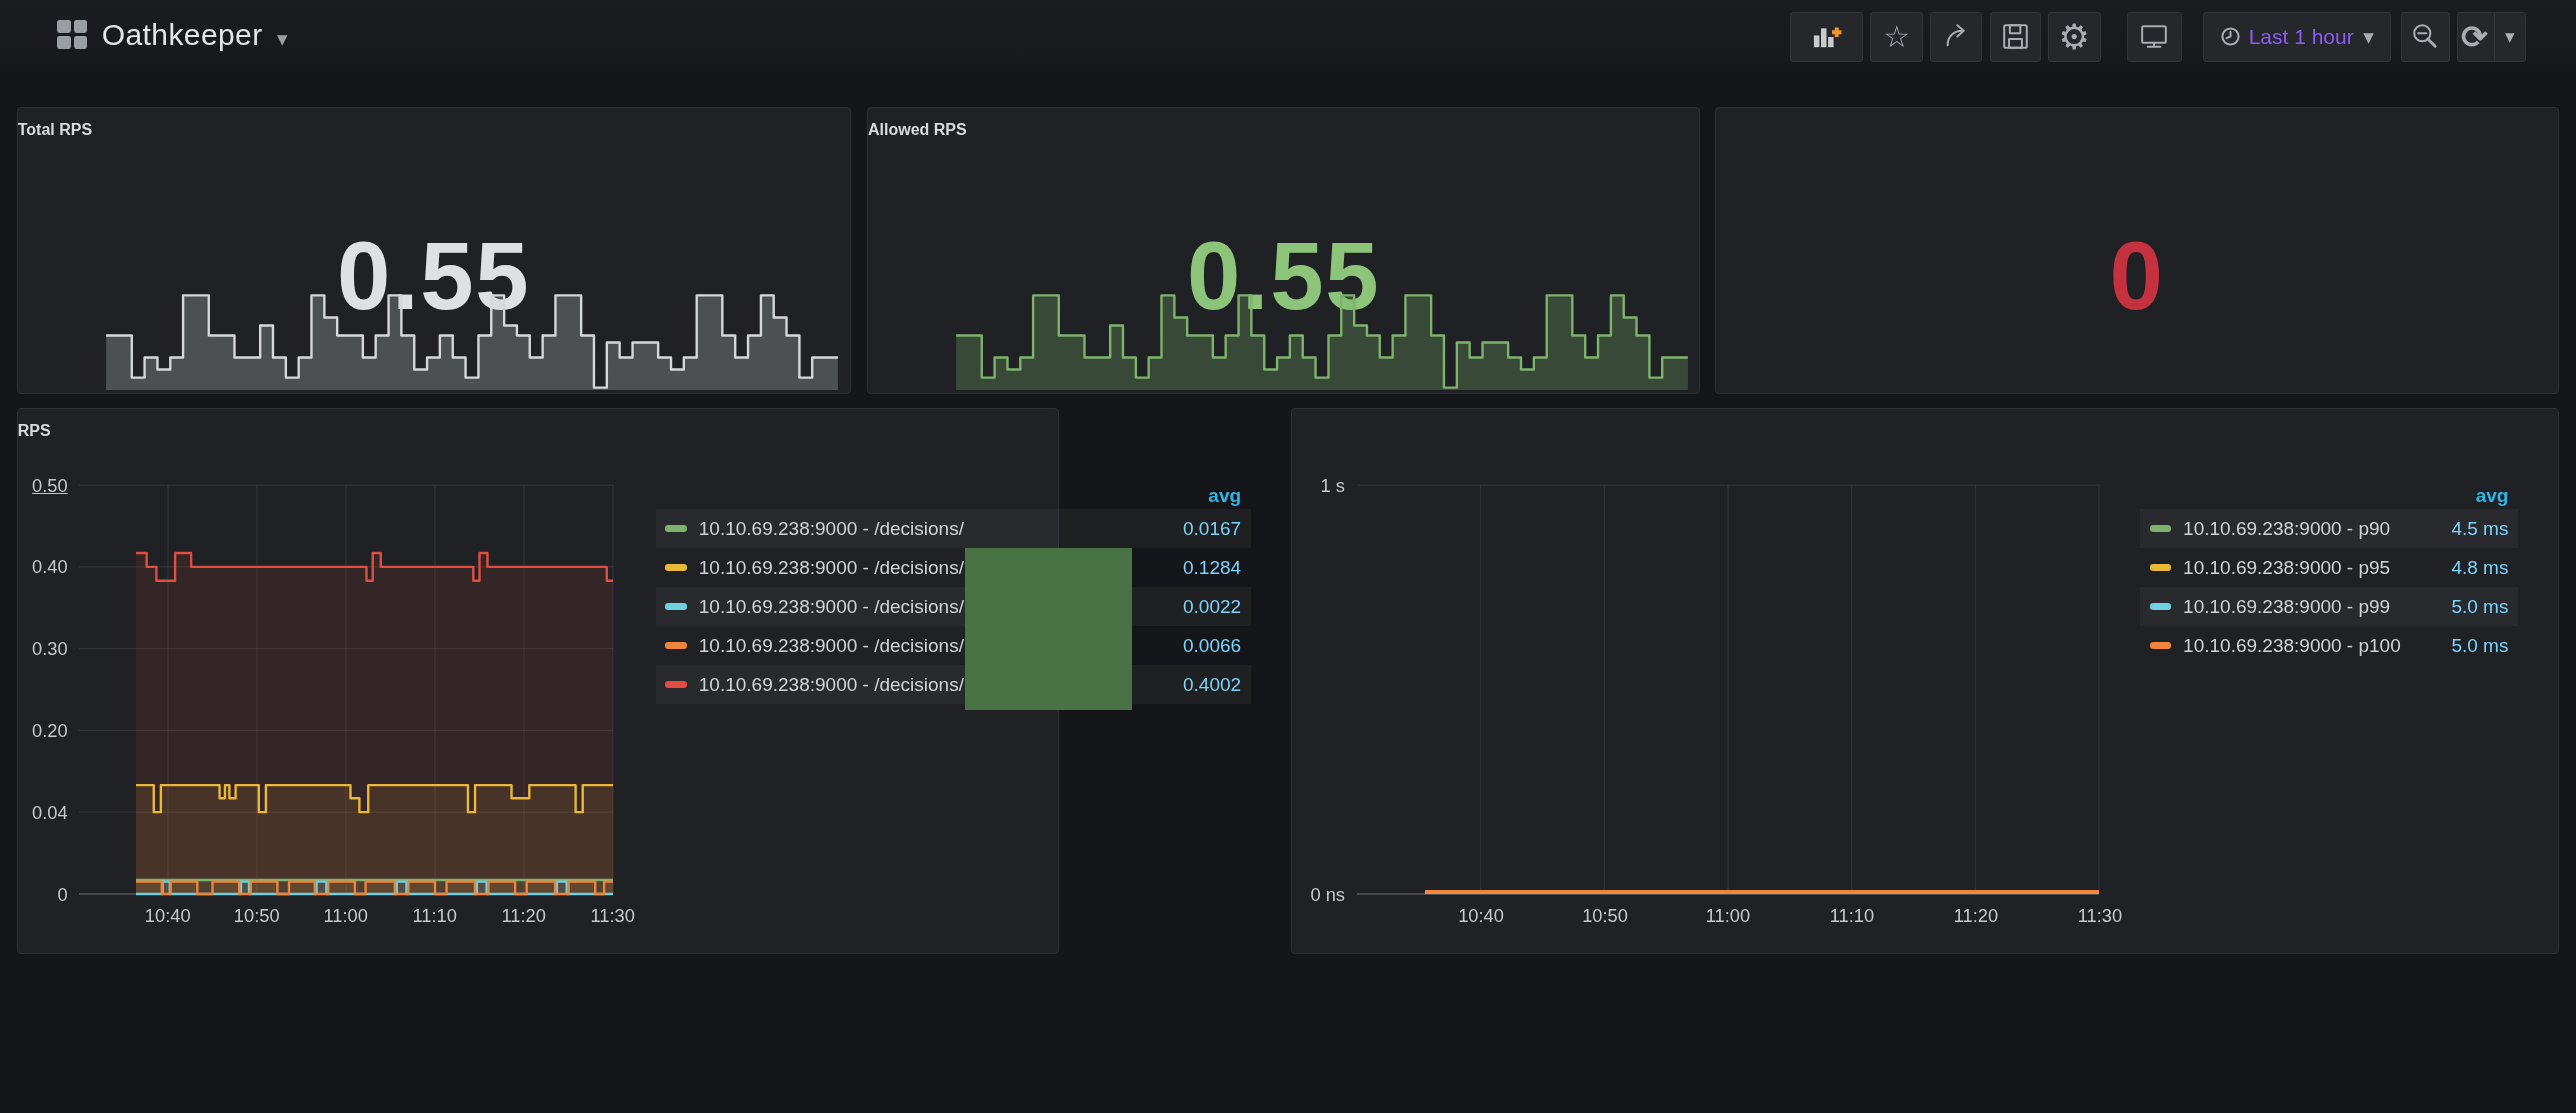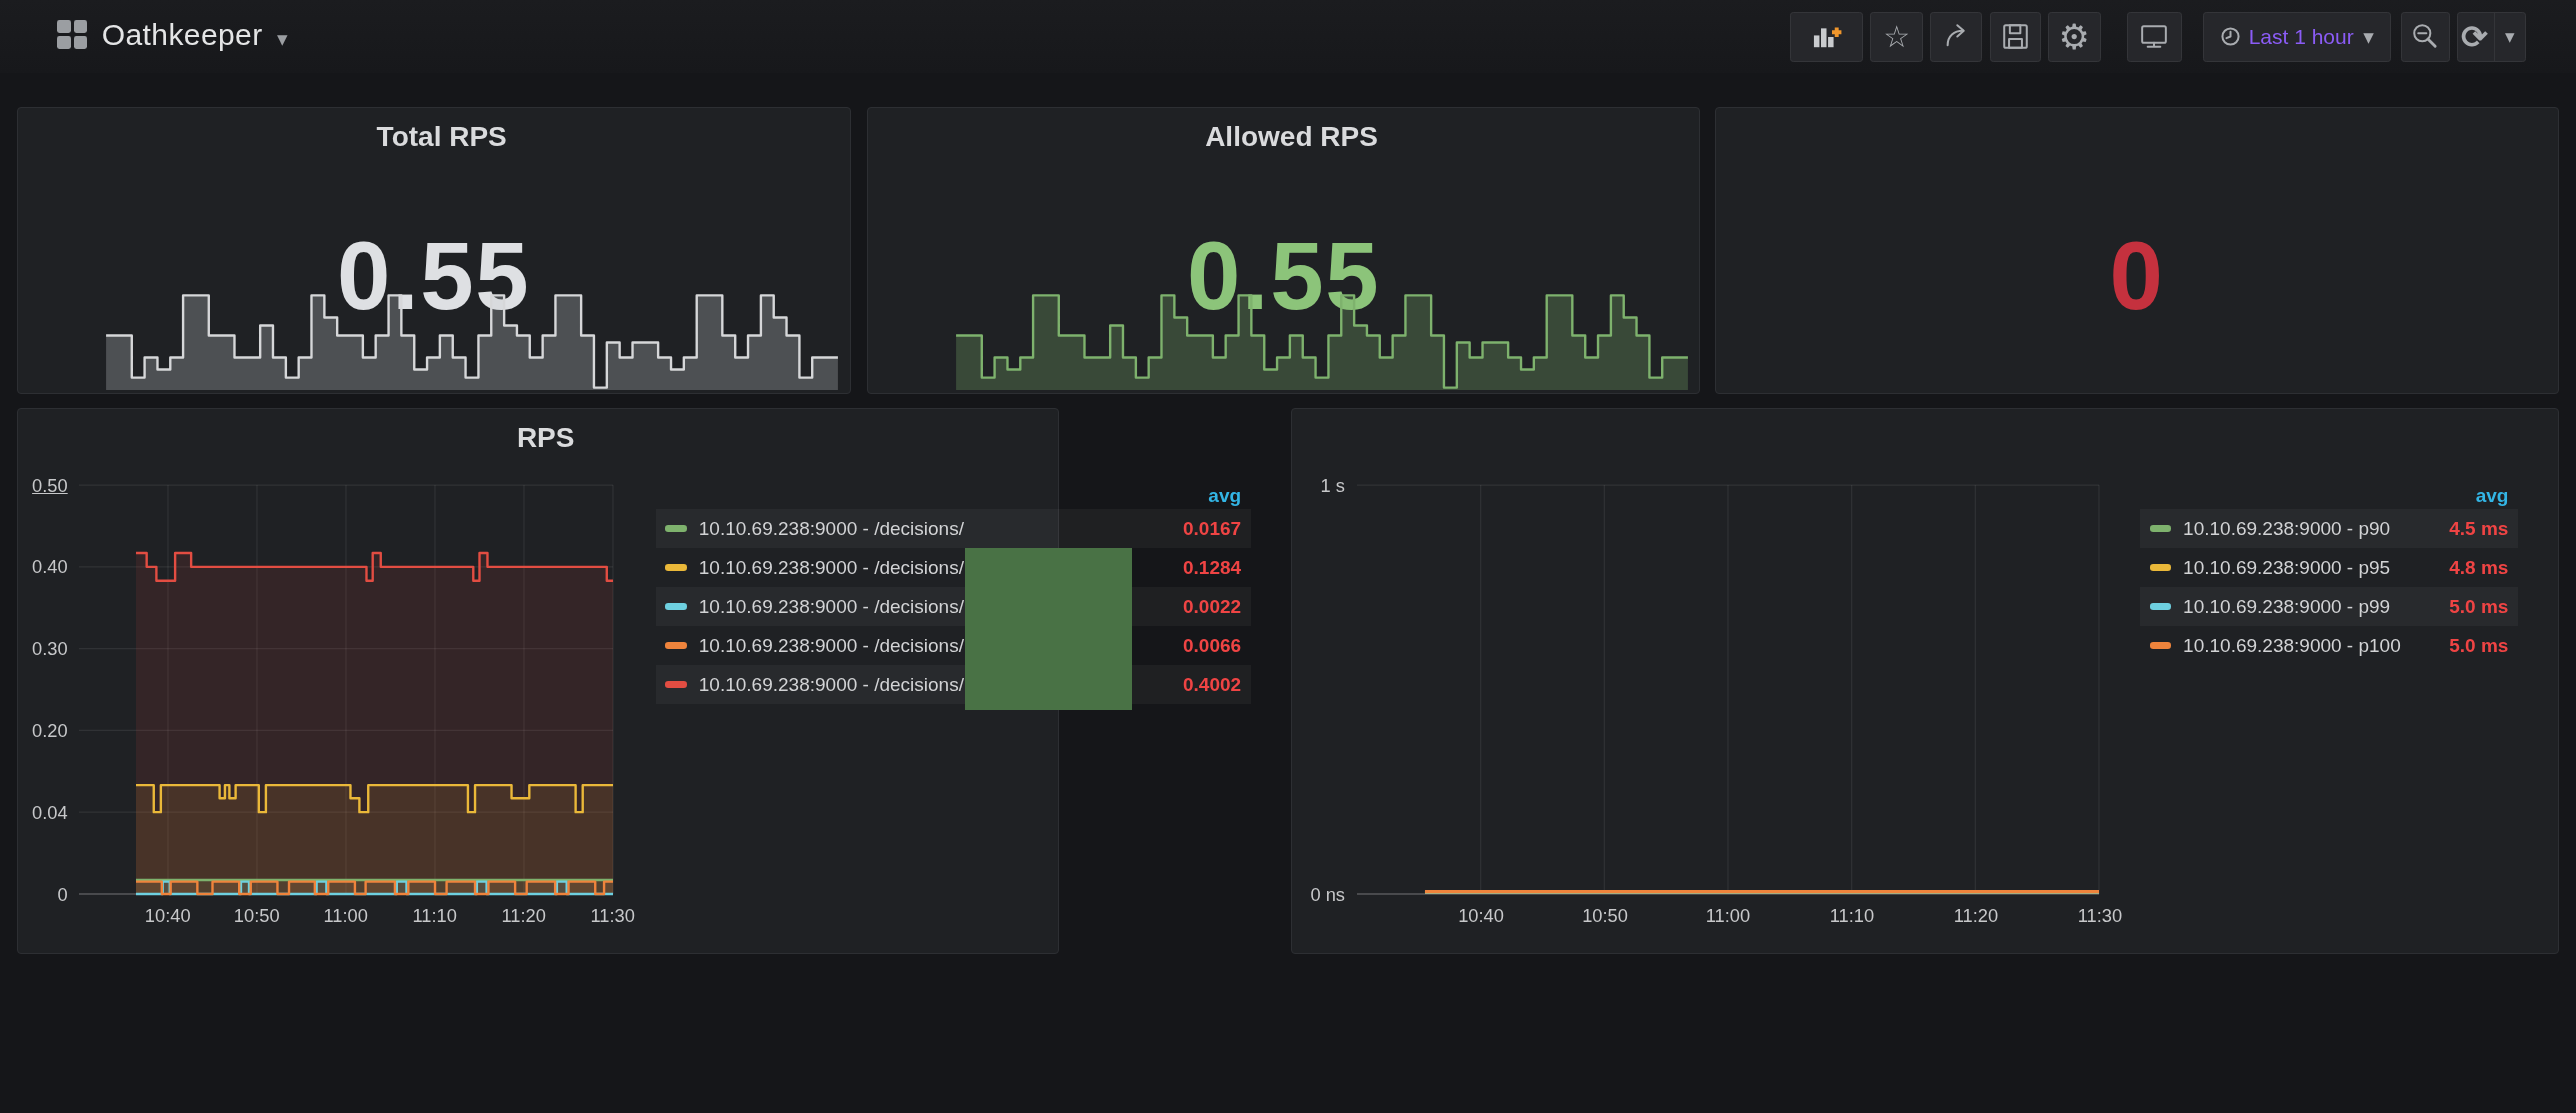--- a/index.html
+++ b/index.html
@@ -12,36 +12,36 @@
   .dash-title{font-size:30px;color:#e4e5e6;letter-spacing:0.4px;}
   .title-caret{font-size:21px;color:#9b9ea2;margin-top:8px;}
   .toolbar{position:absolute;top:11px;left:1790px;display:flex;align-items:center;height:51px;}
   .tb-btn{height:50px;background:#26272b;border:0.8px solid #343539;border-radius:3.2px;
     display:flex;align-items:center;justify-content:center;color:#a9acb0;box-sizing:border-box;cursor:pointer;}
   .tb-glyph{font-size:30px;line-height:1;color:#a9acb0;}
   .tb-text{font-size:21px;color:#8b5cf6;margin:0 9.6px 0 8px;}
   .split-caret{width:29px;height:50px;border-left:0.8px solid #343539;display:flex;align-items:center;justify-content:center;}
   
   .panel{position:absolute;background:#1f2124;border:0.8px solid #2d2f33;border-radius:4px;box-sizing:border-box;}
-  .panel-title{position:absolute;top:12.8px;left:8px;width:100%;text-align:center;font-size:28px;font-weight:600;color:#dadbdd;cursor:pointer;}
+  .panel-title{position:absolute;top:12.8px;left:0;width:100%;text-align:left;font-size:16px;font-weight:600;color:#dadbdd;cursor:pointer;}
   .stat-value{position:absolute;top:120px;left:0;width:100%;text-align:center;font-size:96px;font-weight:700;letter-spacing:1.6px;line-height:1;}
   svg.spark{position:absolute;bottom:3.2px;left:87px;}
   svg.plot{position:absolute;overflow:visible;}
   .y-labels,.x-labels{position:absolute;}
   .axis-label{position:absolute;font-size:18.3px;color:#c7c8ca;white-space:nowrap;}
   .axis-label.y{right:0;width:100%;text-align:right;}
   .axis-label.x{width:72px;text-align:center;top:0;}
   
   .legend{position:absolute;font-size:19px;}
   .legend-header{height:27px;line-height:27px;text-align:right;padding-right:9.6px;color:#33b5e5;font-weight:700;}
   .legend-row{height:39px;display:flex;align-items:center;padding:0 9.6px;box-sizing:border-box;}
   .legend-row.alt{background:rgba(255,255,255,0.045);}
   .swatch{width:21.5px;height:7.2px;border-radius:3.2px;margin-right:12px;flex:0 0 auto;cursor:pointer;}
   .legend-label{color:#d2d3d5;cursor:pointer;}
-  .legend-value{margin-left:auto;color:#ef4444;font-weight:bold;}
+  .legend-value{margin-left:auto;color:#7dd3fc;}
   .overlay-box{position:absolute;}
   .icon-svg{stroke:#a9acb0;fill:none;stroke-width:2.5;stroke-linecap:round;stroke-linejoin:round;}
 </style>
 </head>
 <body>
 
 <div class="navbar">
   <div class="brand">
     <span class="grid-icon">
         <span></span>

